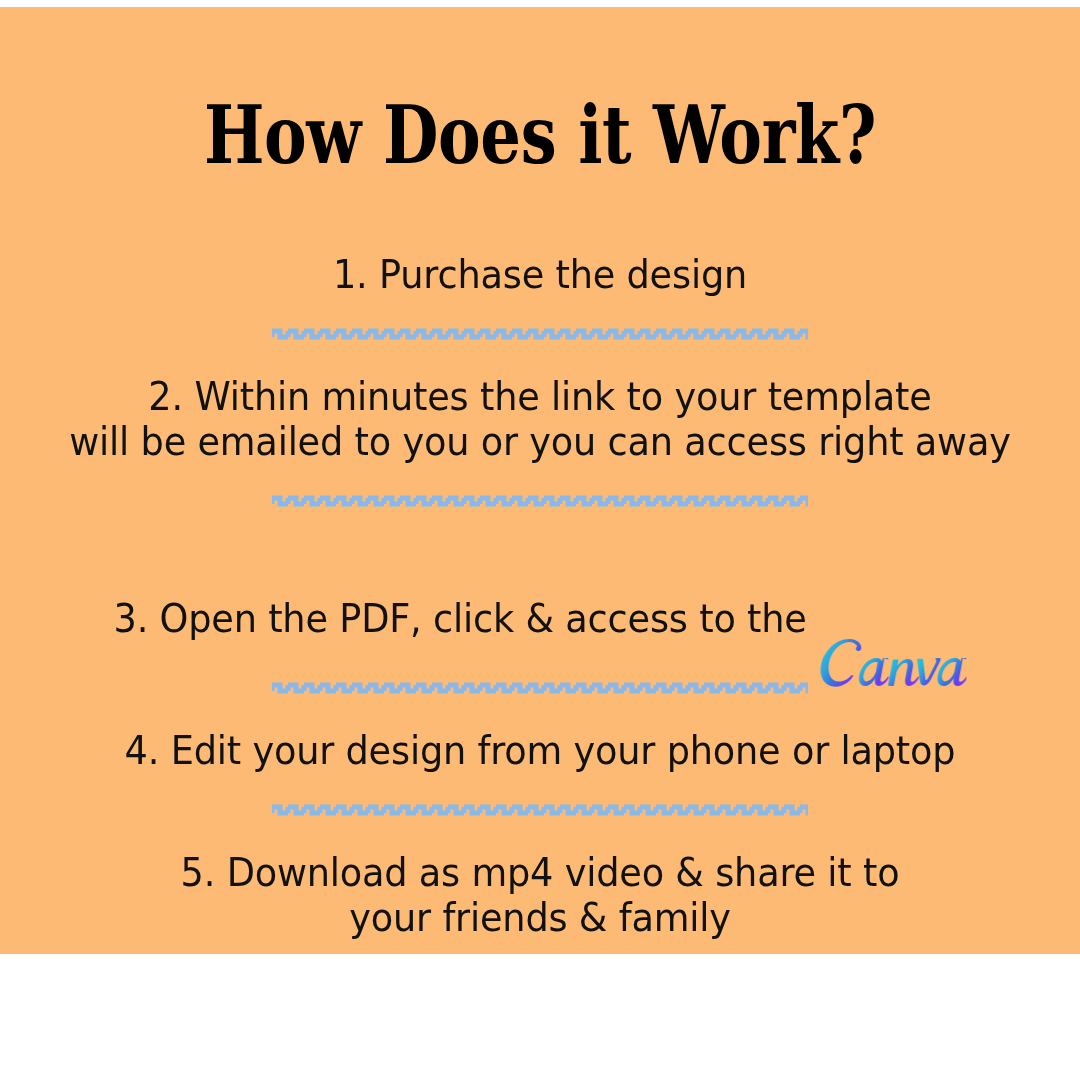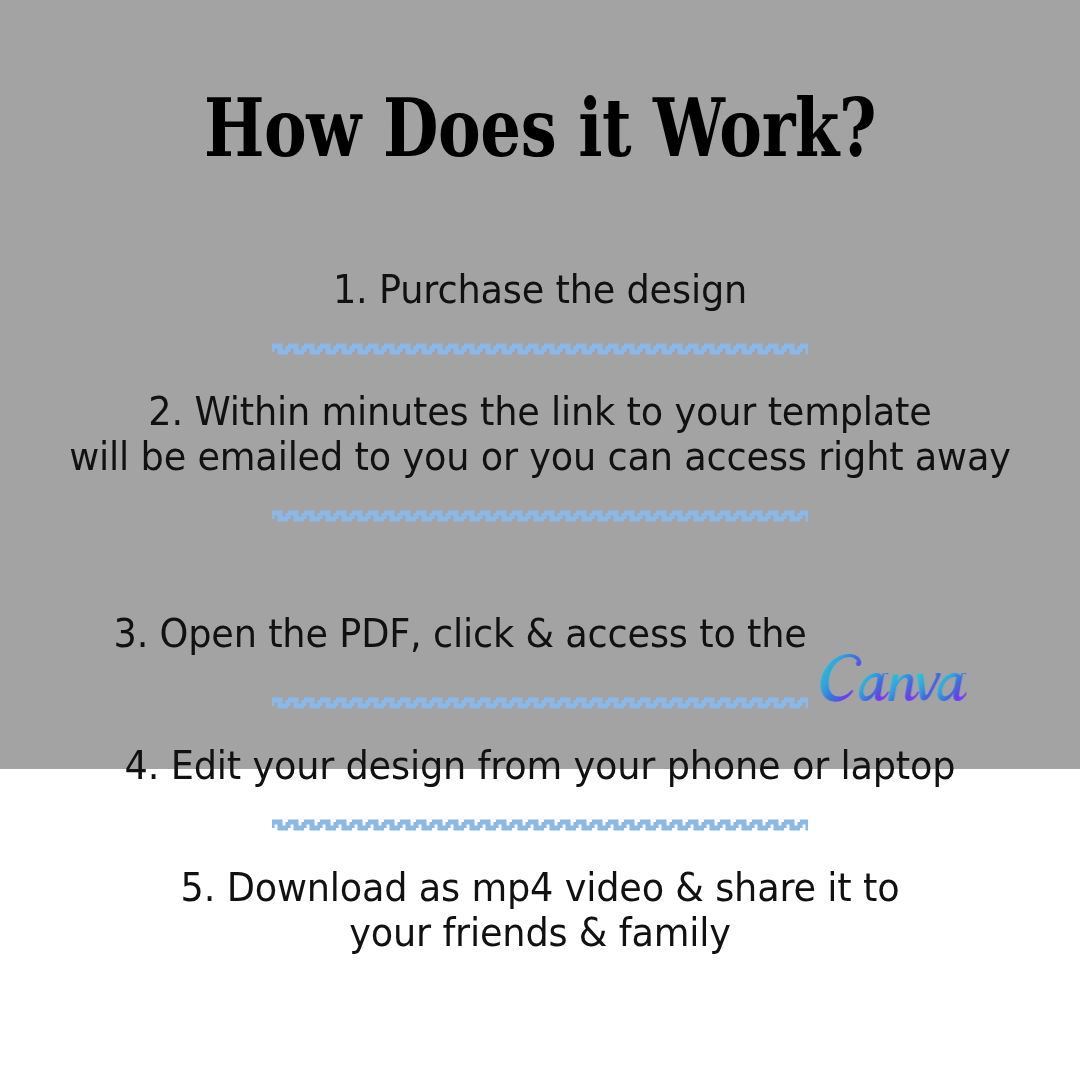--- a/index.html
+++ b/index.html
@@ -10,23 +10,24 @@
     width: 1080px;
     height: 1080px;
     background: #ffffff;
     font-family: "Liberation Sans", sans-serif;
     overflow: hidden;
   }
 
   .poster {
     position: relative;
     width: 1080px;
-    height: 769px;
-    background: #a3a3a3;
+    height: 947px;
+    background: #fdba74;
     box-sizing: border-box;
+    margin-top: 7px;
   }
 
   
   .title {
     position: absolute;
     top: 88px;
     left: 0;
     width: 1080px;
     text-align: center;
     font-family: "DejaVu Serif", "Liberation Serif", serif;
@@ -36,21 +37,21 @@
     letter-spacing: -0.5px;
     color: #000000;
     transform: scaleX(0.80);
     transform-origin: 50% 50%;
     white-space: nowrap;
   }
 
   
   .steps {
     position: absolute;
-    top: 268px;
+    top: 246px;
     left: 0;
     width: 1080px;
   }
 
   .step {
     width: 1080px;
     text-align: center;
     font-family: "DejaVu Sans", "Liberation Sans", sans-serif;
     font-weight: 400;
     font-size: 39px;

